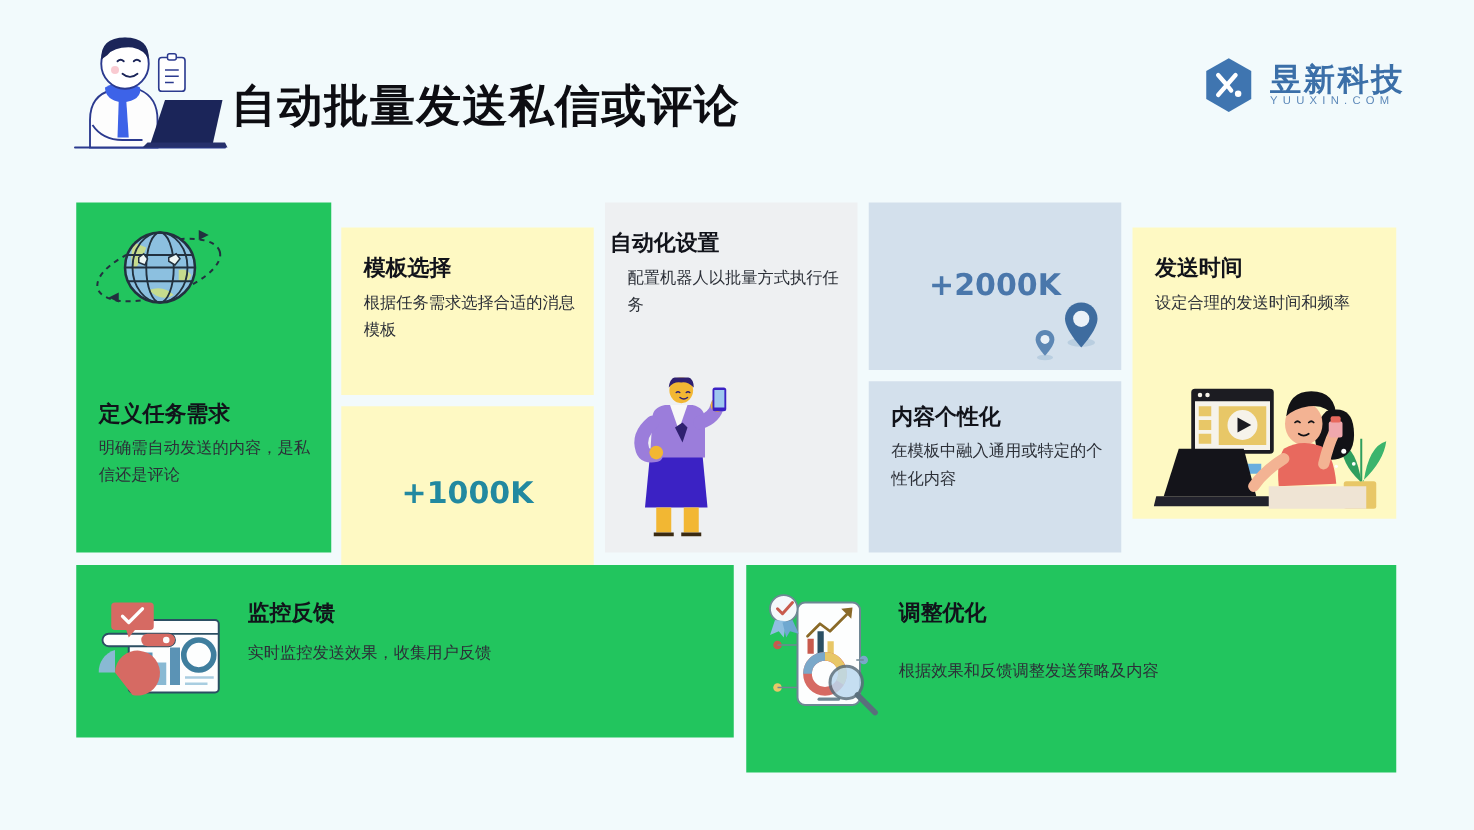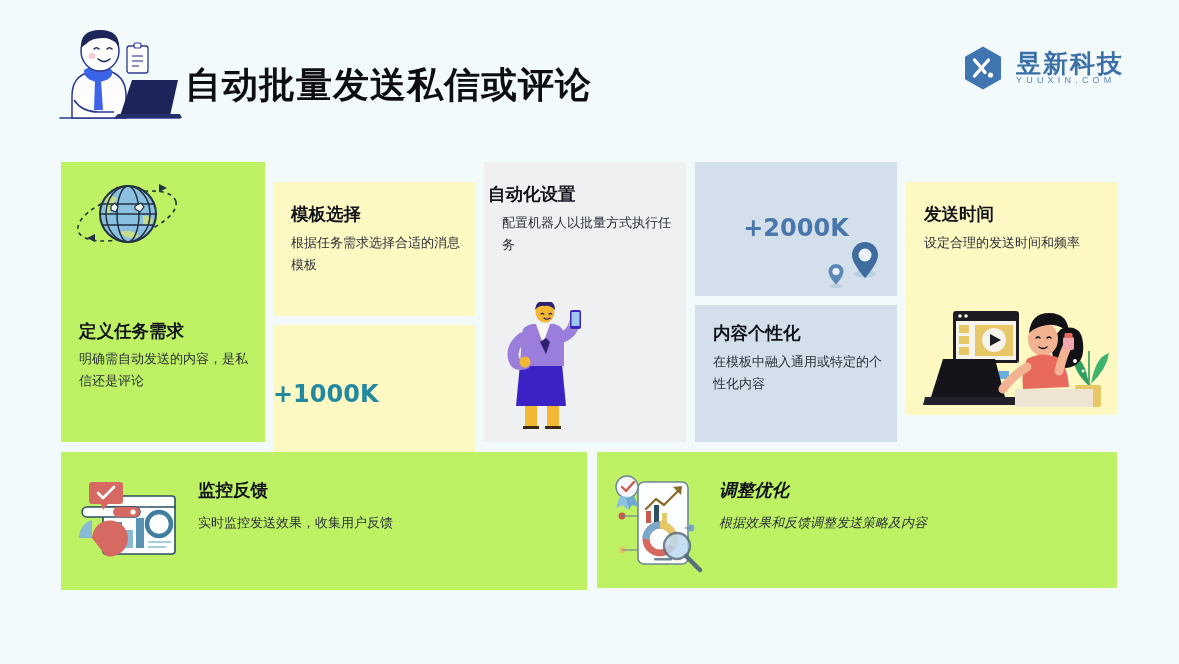--- a/index.html
+++ b/index.html
@@ -34,21 +34,21 @@
     font-size:25px; font-weight:bold; color:#3b6fa8; letter-spacing:2px;
     font-family:"DejaVu Sans","Liberation Sans",sans-serif;
   }
   #brand-domain {
     font-size:9px; color:#5b87b8; letter-spacing:4.2px; margin-top:0;
     font-weight:normal;
   }
 
   
   .card { position:absolute; overflow:hidden; }
-  .c-mint  { background:#bef264; }
+  .c-mint  { background:#22c55e; }
   .c-ice   { background:#fef9c3;margin-top:20px; }
   .c-gray  { background:#eef0f2; }
   .c-blue  { background:#d3e0ec; }
 
   .card-title {
     font-size:17.5px; font-weight:bold; color:#11131a;
     font-family:"DejaVu Sans","Liberation Sans",sans-serif;
     white-space:nowrap;
   }
   .card-desc {
@@ -67,21 +67,21 @@
   #card-define      { left:61px;  top:162px; width:204px; height:280px; }
   #define-icon      { position:absolute; left:12px; top:10px; width:108px; height:88px; }
   #define-title     { position:absolute; left:18px; top:157px; }
   #define-desc      { position:absolute; left:18px; top:186px; width:175px; }
 
   #card-template    { left:273px; top:162px; width:202px; height:134px; }
   #template-title   { position:absolute; left:18px; top:20px; }
   #template-desc    { position:absolute; left:18px; top:50px; width:170px; }
 
   #card-stat1000    { left:273px; top:305px; width:202px; height:137px;
-                      display:flex; align-items:center; justify-content:flex-start; }
+                      display:flex; align-items:center; justify-content:center; }
 
   #card-auto        { left:484px; top:162px; width:202px; height:280px; }
   #auto-title       { position:absolute; left:4px; top:20px; }
   #auto-desc        { position:absolute; left:18px; top:50px; width:172px; }
   #auto-illustration{ position:absolute; left:8px; top:140px; width:110px; height:130px; }
 
   #card-stat2000    { left:695px; top:162px; width:202px; height:134px; }
   #stat2000-label   { position:absolute; left:0; top:52px; width:202px; }
   #pin-group        { position:absolute; right:12px; bottom:5px; width:62px; height:60px; }
 
@@ -92,24 +92,24 @@
   #card-time        { left:906px; top:162px; width:211px; height:233px; }
   #time-title       { position:absolute; left:18px; top:20px; }
   #time-desc        { position:absolute; left:18px; top:50px; width:175px; }
   #time-illustration{ position:absolute; right:4px; bottom:2px; width:190px; height:120px; }
 
   #card-monitor     { left:61px;  top:452px; width:526px; height:138px; }
   #monitor-icon     { position:absolute; left:15px; top:22px; width:105px; height:95px; }
   #monitor-title    { position:absolute; left:137px; top:26px; }
   #monitor-desc     { position:absolute; left:137px; top:60px; font-size:13px; }
 
-  #card-optimize    { left:597px; top:452px; width:520px; height:136px;font-style:italic; }
+  #card-optimize    { left:597px; top:452px; width:520px; height:166px; }
   #optimize-icon    { position:absolute; left:13px; top:17px; width:95px; height:105px; }
   #optimize-title   { position:absolute; left:122px; top:26px; }
-  #optimize-desc    { position:absolute; left:122px; top:60px; font-size:13px; }
+  #optimize-desc    { position:absolute; left:122px; top:75px; font-size:13px; }
 </style>
 </head>
 <body>
 
 <div id="header">
 
   <div id="header-illustration">
     <svg viewBox="0 0 132 112" width="132" height="112">
 
       <line x1="6" y1="100" x2="126" y2="100" stroke="#2b3a8f" stroke-width="1.6" stroke-linecap="round"></line>

